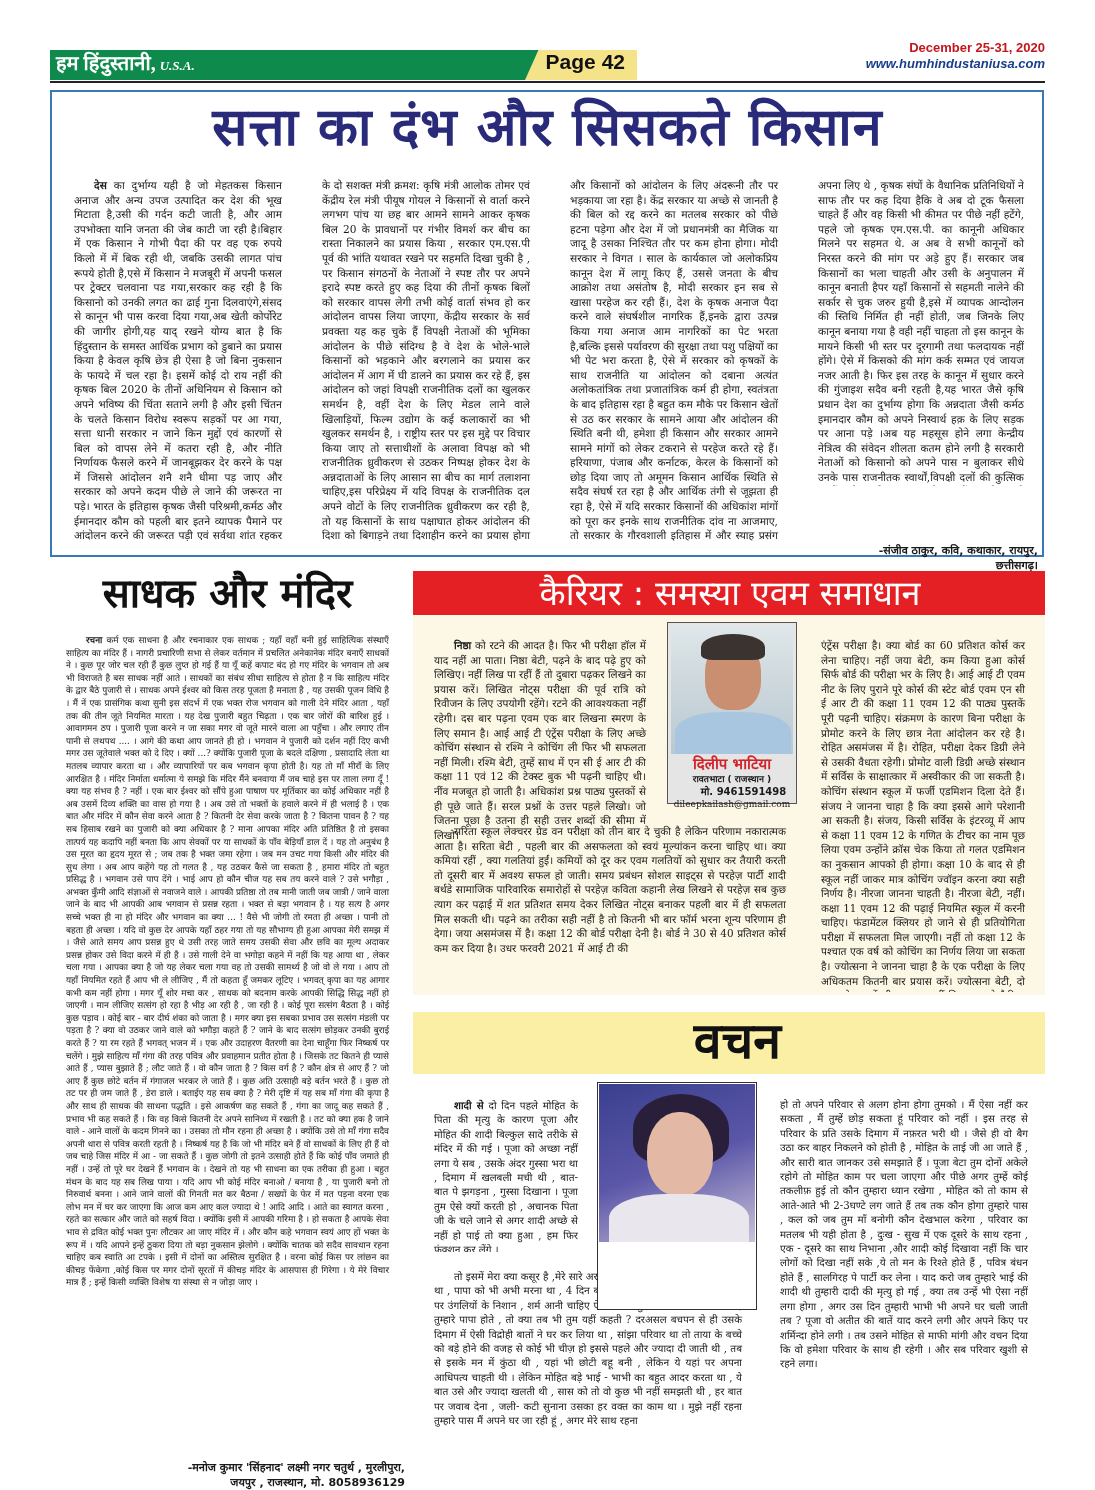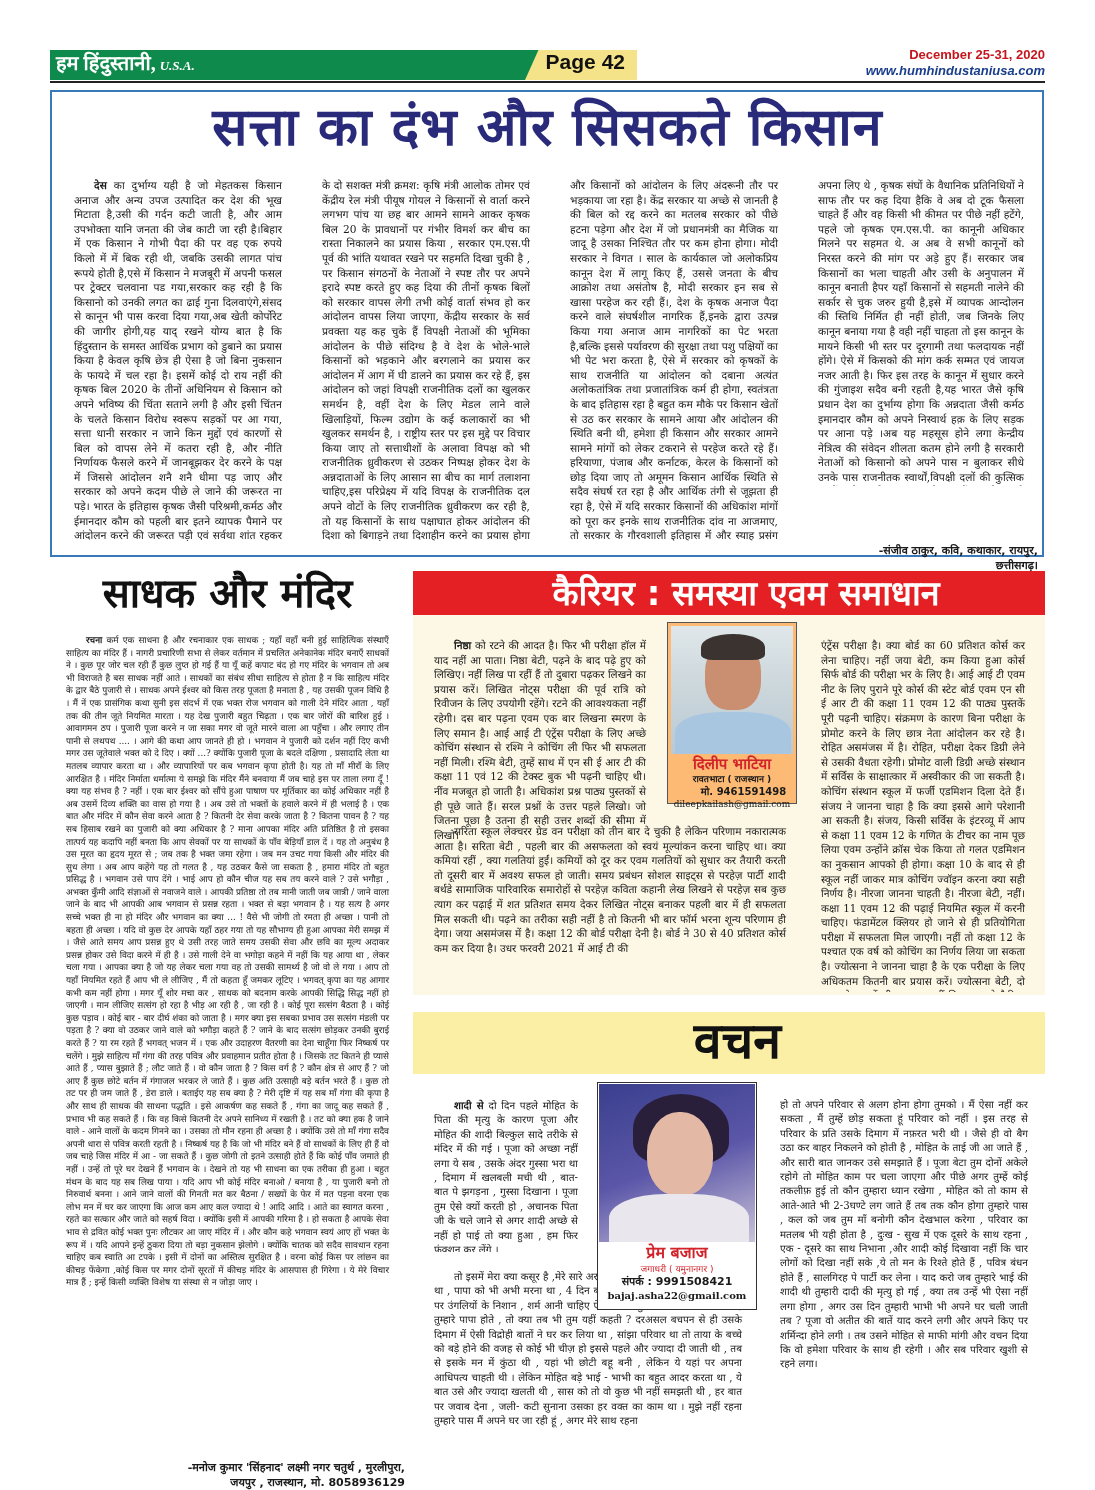--- a/index.html
+++ b/index.html
@@ -5,41 +5,41 @@
   html,body{margin:0;padding:0;background:#fff;}
   body{width:1095px;height:1490px;position:relative;overflow:hidden;font-family:"DejaVu Serif",serif;color:#1a1a1a;}
   .abs{position:absolute;}
   
   .mast-green{left:50px;top:50px;width:505px;height:30px;background:#0e8a4c;}
   .mast-title{left:56px;top:52px;color:#fff;font-family:Liberation Serif, serif;font-weight:bold;font-size:20px;line-height:22px;white-space:nowrap;}
   .mast-title i{font-size:13px;font-style:italic;margin-left:4px;}
   .mast-page{left:525px;top:50px;width:112px;height:30px;background:#f5e38a;clip-path:polygon(12% 0,100% 0,100% 100%,0 100%);}
   .mast-page span{position:absolute;right:12px;top:0;font-family:"Liberation Sans",sans-serif;font-weight:bold;font-size:21px;color:#111;}
   .mast-rule{left:50px;top:81px;width:995px;height:2px;background:#222;}
-  .mast-date{right:50px;top:47px;text-align:right;font-family:"Liberation Sans",sans-serif;font-size:13px;line-height:16px;}
+  .mast-date{right:50px;top:40px;text-align:right;font-family:"Liberation Sans",sans-serif;font-size:13px;line-height:16px;}
   .mast-date .d{color:#c4161c;font-weight:bold;}
   .mast-date .w{color:#1a3e8c;font-weight:bold;font-style:italic;}
   
   .main-box{left:50px;top:90px;width:994px;height:467px;border:2px solid #3a79b8;box-sizing:border-box;}
   .main-title{left:60px;top:94px;width:975px;text-align:center;font-family:"DejaVu Sans",sans-serif;font-weight:bold;font-size:52px;line-height:66px;color:#2a2a7a;letter-spacing:1px;white-space:nowrap;}
   .col{font-size:10.6px;line-height:14.6px;text-align:justify;overflow:hidden;}
   .col p{margin:16px;text-indent:20px;}
   .col b{font-weight:bold;}
   .sig{font-family:"DejaVu Sans",sans-serif;font-weight:bold;font-size:11px;line-height:15px;text-align:right;margin-top:48px;}
   
   .sadhak-title{left:50px;top:570px;width:355px;text-align:center;font-family:"DejaVu Sans",sans-serif;font-weight:bold;font-size:40px;line-height:46px;color:#111;white-space:nowrap;}
   .sadhak-col{left:50px;top:618px;width:355px;height:790px;font-size:8.8px;line-height:12.6px;}
   
   .career-banner{left:413px;top:571px;width:632px;height:44px;background:#e52025;}
-  .career-title{left:436px;top:571px;width:620px;font-family:"DejaVu Sans",sans-serif;font-weight:bold;font-size:34px;line-height:44px;color:#fff;white-space:nowrap;text-align:center;}
+  .career-title{left:420px;top:571px;width:620px;font-family:"DejaVu Sans",sans-serif;font-weight:normal;font-size:34px;line-height:44px;color:#fff;white-space:nowrap;text-align:center;}
   .career-bg{left:413px;top:615px;width:632px;height:380px;background:#fdf8e6;}
   .career-c1{left:418px;top:622px;width:244px;height:370px;font-size:10.4px;line-height:14.6px;}
   .career-c2{left:418px;top:808px;width:384px;height:186px;font-size:10.4px;line-height:14.6px;}
   .career-c3{left:805px;top:622px;width:236px;height:370px;font-size:10.4px;line-height:14.6px;}
-  .photo1{left:667px;top:622px;width:130px;height:182px;border:1px solid #555;background:#fdba74;box-sizing:border-box;}
+  .photo1{left:667px;top:622px;width:130px;height:182px;border:1px solid #555;background:#e5e5e5;box-sizing:border-box;}
   .photo1 .img{position:absolute;left:3px;top:3px;width:122px;height:128px;background:linear-gradient(180deg,#dfe7ea 0%,#cfd9dd 40%,#b9c9d3 100%);overflow:hidden;}
   .face1{position:absolute;left:34px;top:14px;width:56px;height:70px;border-radius:45% 45% 40% 40%;background:#c98f70;}
   .hair1{position:absolute;left:30px;top:8px;width:64px;height:26px;border-radius:50% 50% 20% 20%;background:#3a3330;}
   .shirt1{position:absolute;left:4px;top:86px;width:116px;height:50px;border-radius:40% 40% 0 0;background:#a9c6e0;}
   .cap1{position:absolute;left:0;top:132px;width:128px;text-align:center;font-family:"DejaVu Sans",sans-serif;}
   .cap1 .n{color:#d2232a;font-size:15px;font-weight:bold;line-height:18px;}
   .cap1 .l{font-size:9px;line-height:12px;font-weight:bold;}
   .cap1 .m{font-size:10px;line-height:13px;font-weight:bold;margin-left:23px;}
   .cap1 .e{font-size:9px;line-height:12px;font-family:"DejaVu Serif",serif;}
   
@@ -136,22 +136,16 @@
 </div>
 <div class="abs col vachan-c1b">
   <p>तो इसमें मेरा क्या कसूर है ,मेरे सारे अरमान धरे के धरे रह गए , क्या-क्या सोचा था , पापा को भी अभी मरना था , 4 दिन बाद मर जाते । तड़ाक .... पूजा के चेहरे पर उंगलियों के निशान , शर्म आनी चाहिए ऐसा बोलते हुए अगर मेरे पापा की जगह तुम्हारे पापा होते , तो क्या तब भी तुम यहीं कहती ? दरअसल बचपन से ही उसके दिमाग में ऐसी विद्रोही बातों ने घर कर लिया था , सांझा परिवार था तो ताया के बच्चे को बड़े होने की वजह से कोई भी चीज़ हो इससे पहले और ज्यादा दी जाती थी , तब से इसके मन में कुंठा थी , यहां भी छोटी बहू बनी , लेकिन ये यहां पर अपना आधिपत्य चाहती थी । लेकिन मोहित बड़े भाई - भाभी का बहुत आदर करता था , ये बात उसे और ज्यादा खलती थी , सास को तो वो कुछ भी नहीं समझती थी , हर बात पर जवाब देना , जली- कटी सुनाना उसका हर वक्त का काम था । मुझे नहीं रहना तुम्हारे पास मैं अपने घर जा रही हूं , अगर मेरे साथ रहना</p>
 </div>
 <div class="abs photo2">
   <div class="img">
     <div class="hair2"></div>
       <div class="face2"></div>
       <div class="shawl2"></div>
   </div>
-  <div class="cap2">
-    <div class="n">प्रेम बजाज</div>
-    <div class="l">जगाधरी ( यमुनानगर )</div>
-    <div class="m">संपर्क : 9991508421</div>
-    <div class="e">bajaj.asha22@gmail.com</div>
-  </div>
 </div>
 <div class="abs col vachan-c2">
   <p style="text-indent:0">हो तो अपने परिवार से अलग होना होगा तुमको । मैं ऐसा नहीं कर सकता , मैं तुम्हें छोड़ सकता हूं परिवार को नहीं । इस तरह से परिवार के प्रति उसके दिमाग में नफ़रत भरी थी । जैसे ही वो बैग उठा कर बाहर निकलने को होती है , मोहित के ताई जी आ जाते हैं , और सारी बात जानकर उसे समझाते हैं । पूजा बेटा तुम दोनों अकेले रहोगे तो मोहित काम पर चला जाएगा और पीछे अगर तुम्हें कोई तकलीफ़ हुई तो कौन तुम्हारा ध्यान रखेगा , मोहित को तो काम से आते-आते भी 2-3घण्टे लग जाते हैं तब तक कौन होगा तुम्हारे पास , कल को जब तुम माँ बनोगी कौन देखभाल करेगा , परिवार का मतलब भी यही होता है , दुःख - सुख में एक दूसरे के साथ रहना , एक - दूसरे का साथ निभाना ,और शादी कोई दिखावा नहीं कि चार लोगों को दिखा नहीं सके ,ये तो मन के रिश्ते होते हैं , पवित्र बंधन होते हैं , सालगिरह पे पार्टी कर लेना । याद करो जब तुम्हारे भाई की शादी थी तुम्हारी दादी की मृत्यु हो गई , क्या तब उन्हें भी ऐसा नहीं लगा होगा , अगर उस दिन तुम्हारी भाभी भी अपने घर चली जाती तब ? पूजा वो अतीत की बातें याद करने लगी और अपने किए पर शर्मिन्दा होने लगी । तब उसने मोहित से माफी मांगी और वचन दिया कि वो हमेशा परिवार के साथ ही रहेगी । और सब परिवार खुशी से रहने लगा।</p>
 </div>
 
 </body></html>

